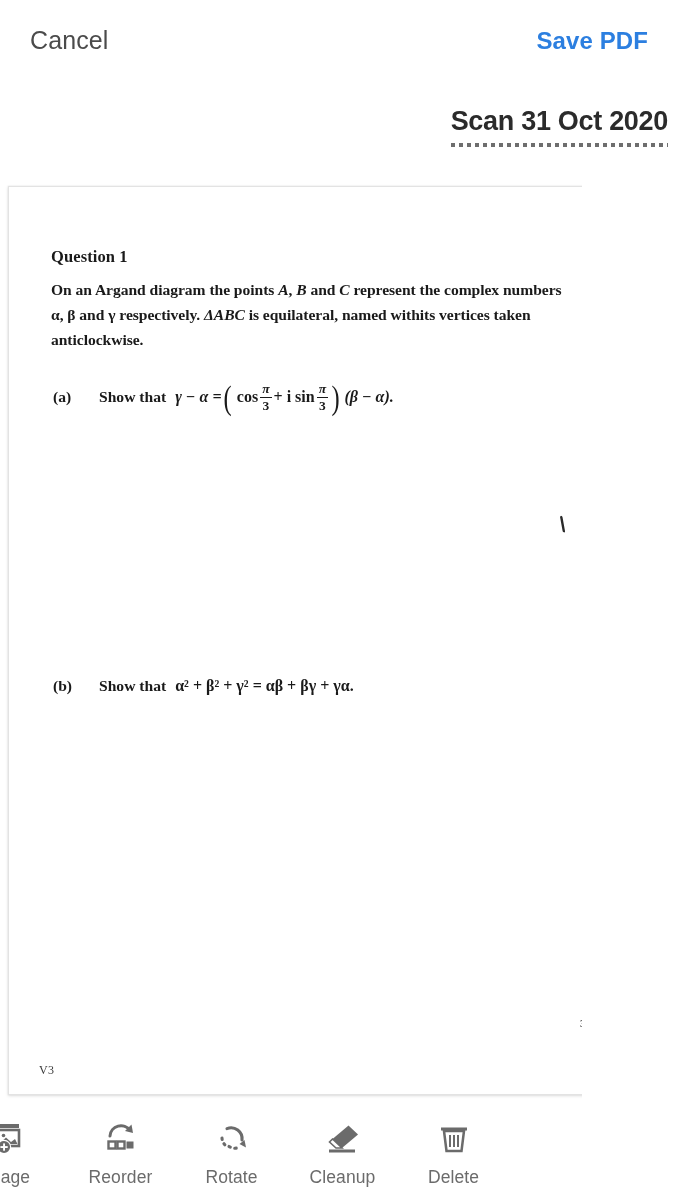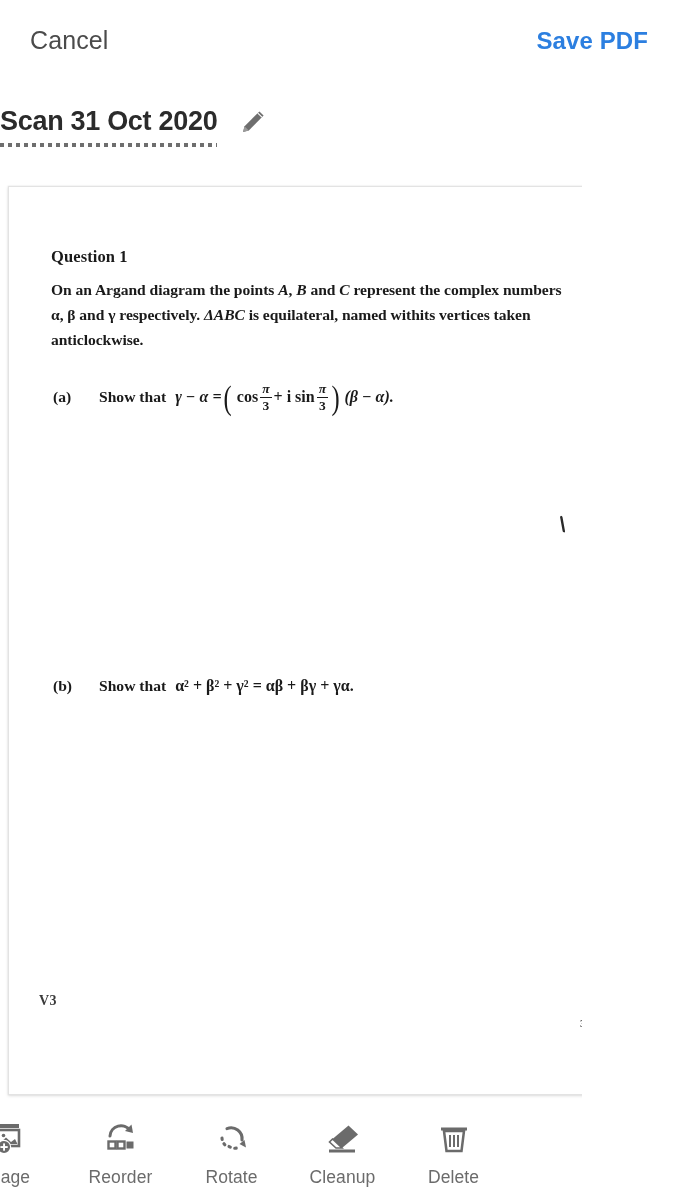--- a/index.html
+++ b/index.html
@@ -51,21 +51,21 @@
   }
 
   
   #title-block {
     position: absolute;
     left: 0; top: 104px;
     width: 668px;
     height: 62px;
     display: flex;
     align-items: flex-start;
-    justify-content: flex-start;
+    justify-content: flex-end;
   }
   #doc-title-wrap {
     position: relative;
     display: inline-block;
   }
   #doc-title {
     font-size: 27px;
     font-weight: 700;
     color: #2b2b2b;
     letter-spacing: -0.3px;
@@ -208,23 +208,23 @@
 
   #page-num-38 {
     right: 74px; top: 831px;
     font-size: 10.5px;
     font-weight: 700;
     color: #3a3a3a;
     letter-spacing: 0.3px;
     text-align: right;
   }
   #version-mark {
-    left: 30px; top: 806px;
-    font-size: 14px;
-    font-weight: 700;
+    left: 30px; top: 876px;
+    font-size: 12px;
+    font-weight: 400;
     color: #3a3a3a;
     letter-spacing: 0.3px;
   }
 
   
   #bottom-toolbar {
     position: absolute;
     left: 0; bottom: 0;
     width: 674px;
     height: 92px;

